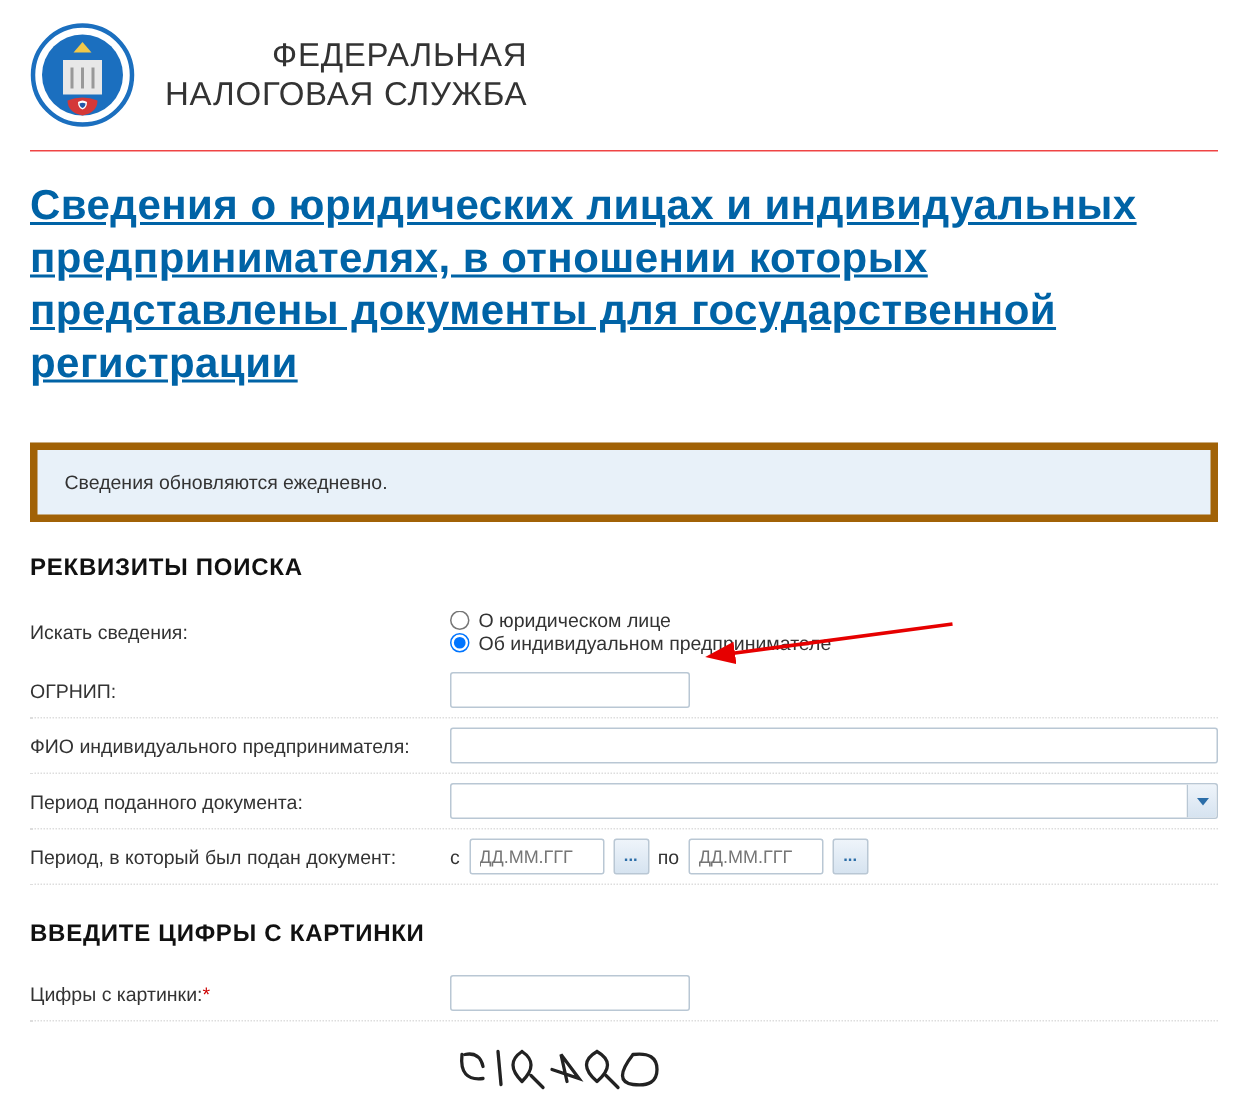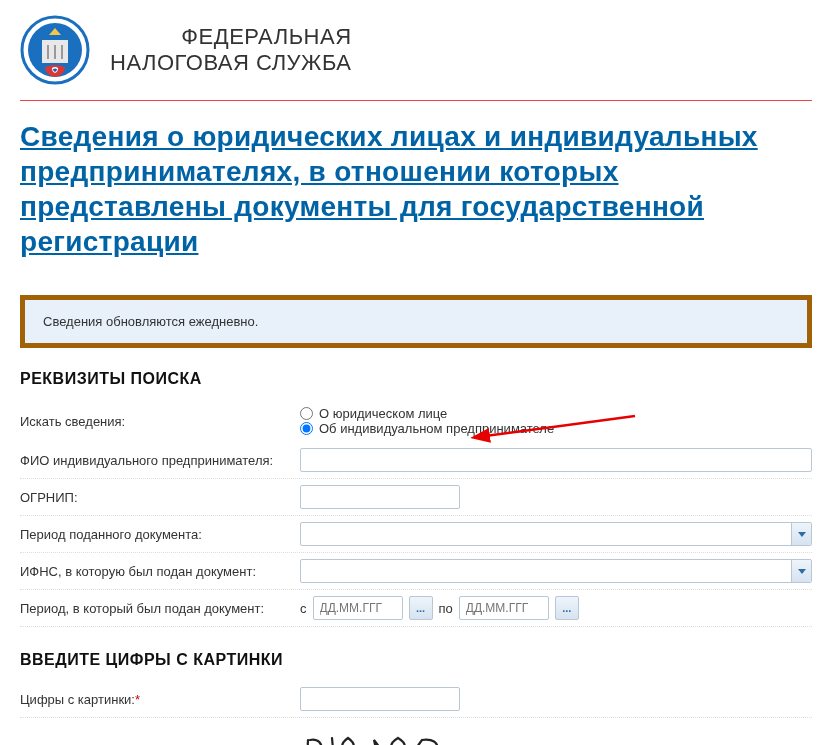--- a/index.html
+++ b/index.html
@@ -212,50 +212,42 @@
               <path d="M0,0 L8,3 L0,6 Z" fill="#e60000"></path>
             </marker>
           </defs>
           <line x1="165" y1="6" x2="15" y2="26" stroke="#e60000" stroke-width="2.5" marker-end="url(#ah)"></line>
         </svg>
       </div>
     </div>
   </div>
 
   <div class="form-row">
+    <div class="form-label">ОГРНИП:</div>
+    <div class="form-value">
+      <input class="text-input" style="">
+    </div>
+  </div>
+
+  <div class="form-row">
     <div class="form-label">ФИО индивидуального предпринимателя:</div>
     <div class="form-value">
       <input class="text-input wide" style="">
-    </div>
-  </div>
-
-  <div class="form-row">
-    <div class="form-label">ОГРНИП:</div>
-    <div class="form-value">
-      <input class="text-input" style="">
     </div>
   </div>
 
   <div class="form-row">
     <div class="form-label">Период поданного документа:</div>
     <div class="form-value">
       <div class="select-box">
         <div class="select-arrow"></div>
       </div>
     </div>
   </div>
 
-  <div class="form-row">
-    <div class="form-label">ИФНС, в которую был подан документ:</div>
-    <div class="form-value">
-      <div class="select-box">
-        <div class="select-arrow"></div>
-      </div>
-    </div>
-  </div>
 
   <div class="form-row">
     <div class="form-label">Период, в который был подан документ:</div>
     <div class="form-value">
       <span class="period-sep">с</span>
       <input class="date-input" placeholder="ДД.ММ.ГГГ" style="">
       <button class="date-picker-btn">...</button>
       <span class="period-sep">по</span>
       <input class="date-input" placeholder="ДД.ММ.ГГГ" style="">
       <button class="date-picker-btn">...</button>

